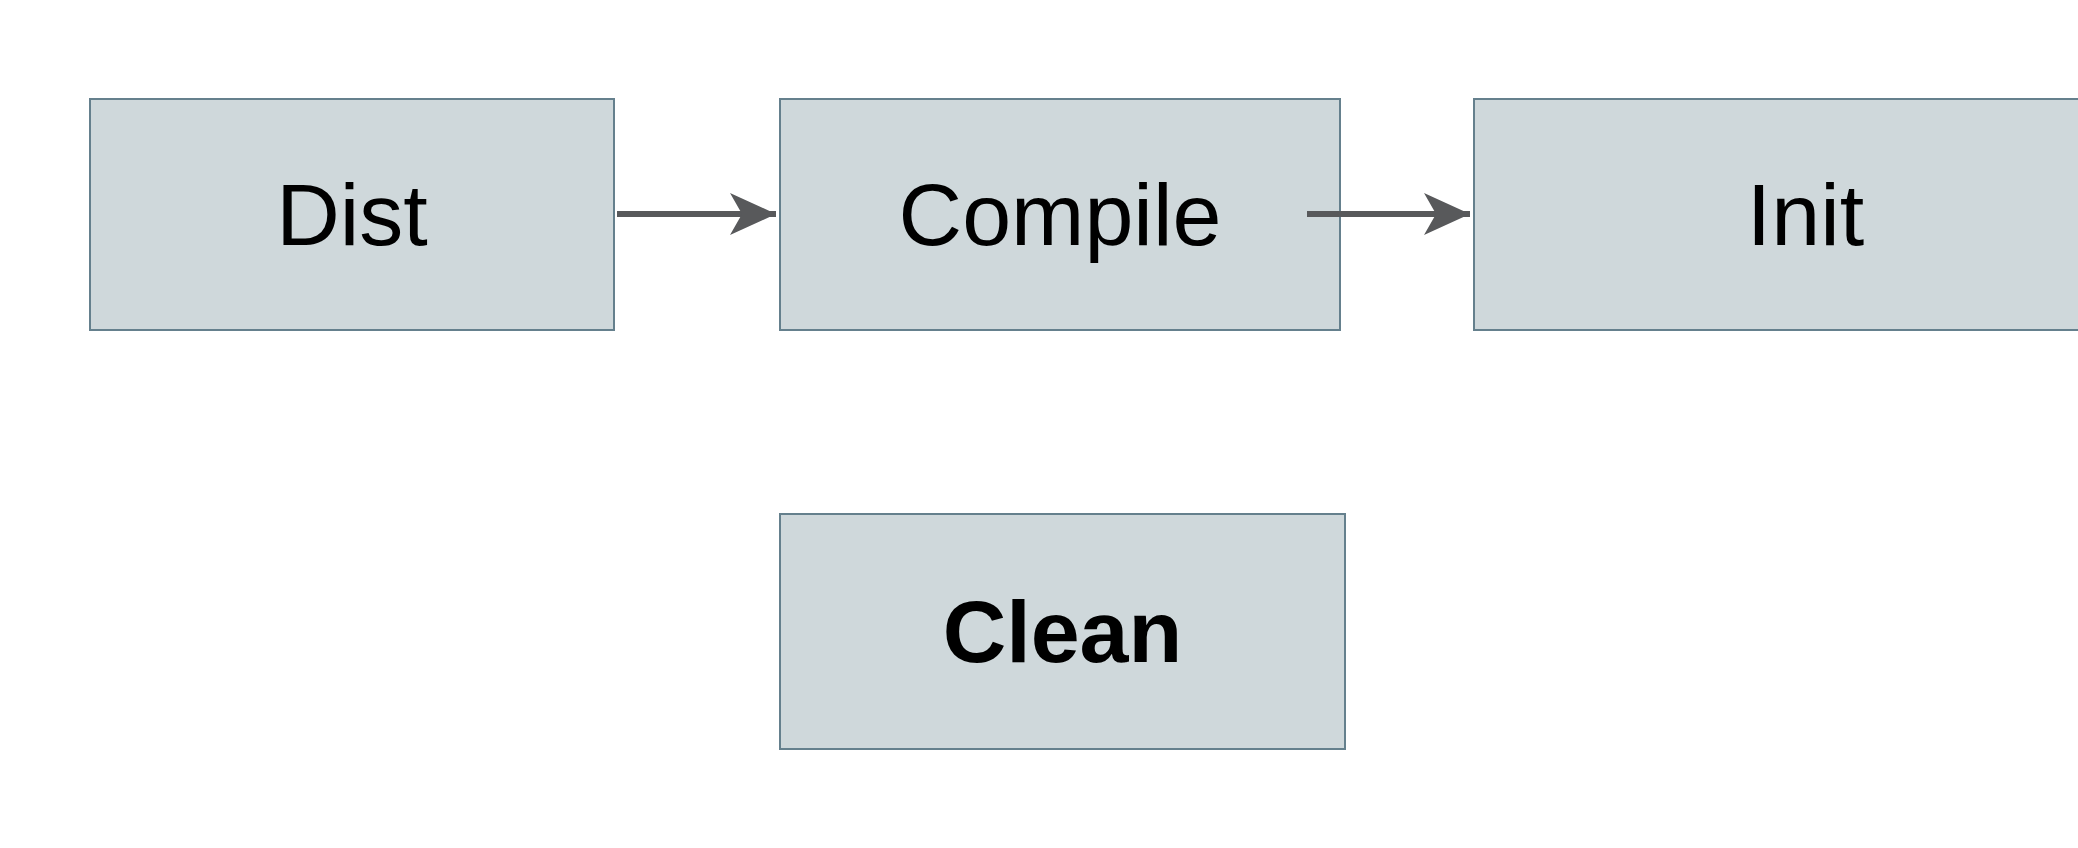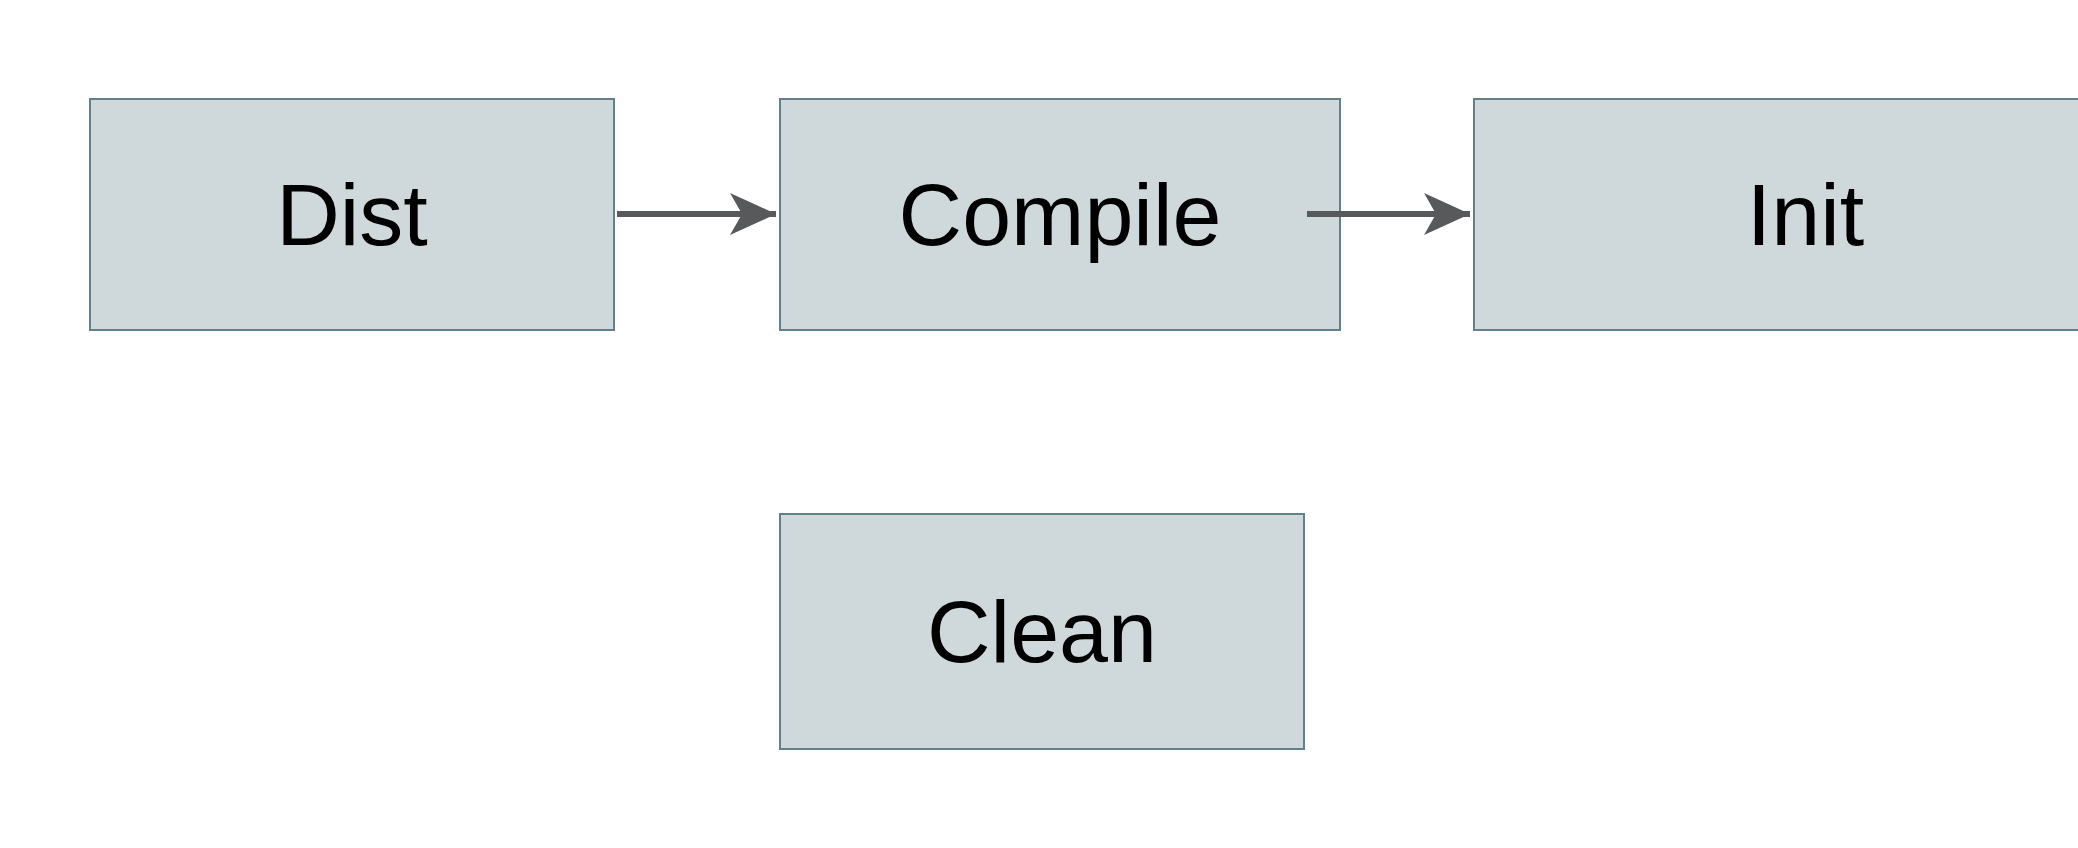--- a/index.html
+++ b/index.html
@@ -33,21 +33,21 @@
   .node-label {
     font-size: 88px;
     line-height: 1;
     color: var(--text);
     letter-spacing: 0px;
     white-space: nowrap;
   }
   #node-dist    { left: 77px;   top: 98px;  width: 526px; height: 233px; }
   #node-compile { left: 767px;  top: 98px;  width: 562px; height: 233px; }
   #node-init    { left: 1461px; top: 98px;  width: 626px; height: 233px; padding-left: 39px; }
-  #node-clean   { left: 767px;  top: 513px; width: 526px; height: 237px; }
+  #node-clean   { left: 767px;  top: 513px; width: 567px; height: 237px; font-weight: bold; }
   .edges {
     position: absolute;
     left: 0;
     top: 0;
     width: 2078px;
     height: 848px;
     pointer-events: none;
   }
   .edge-line {
     stroke: var(--arrow);

